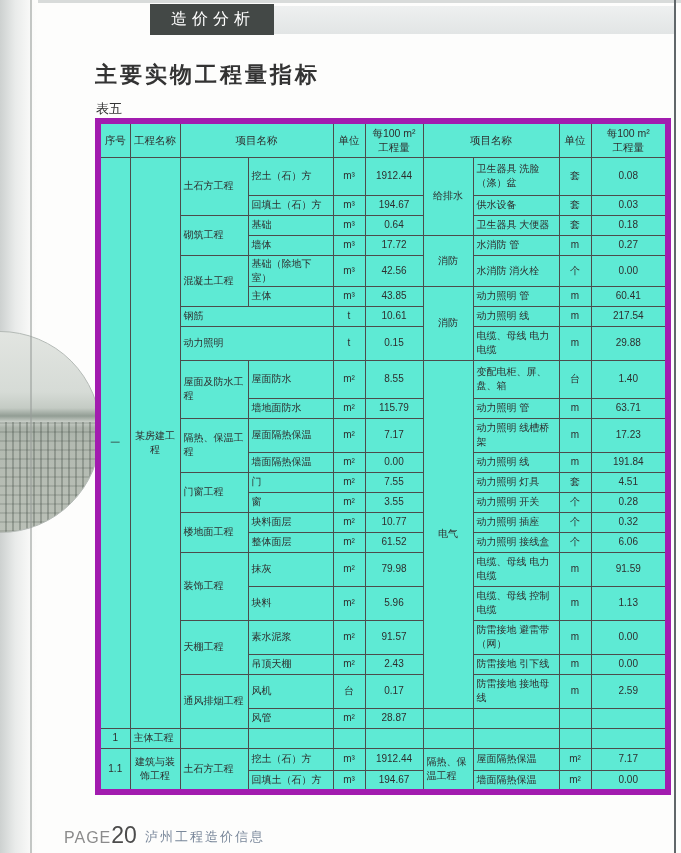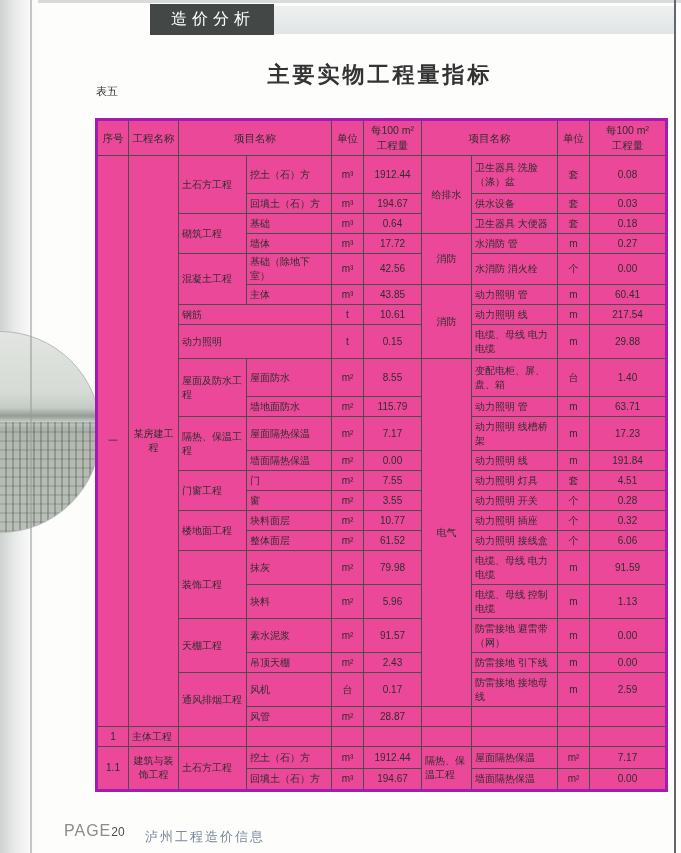--- a/index.html
+++ b/index.html
@@ -16,43 +16,43 @@
                 background:linear-gradient(to right,#cdd1d0 0%,#e9ebea 40%,#fbfbfa 85%,#fdfdfc 100%); }
   .gutter-line{ position:absolute; left:30px; top:0; width:2px; height:853px; background:#979c99; opacity:.55; z-index:2; }
   .right-edge { position:absolute; left:674px; top:0; width:2px; height:853px; background:#61676a; z-index:4; }
   
   .banner { position:absolute; left:274px; top:6px; width:400px; height:28px;
             background:linear-gradient(to bottom,#eef0f0,#e2e5e5); }
   .badge  { position:absolute; left:150px; top:4px; width:124px; height:31px;
             background:#434846; color:#fff; display:flex; align-items:center; justify-content:center;
             font-size:16px; letter-spacing:5px; padding-left:2px; z-index:3; }
   
-  .doc-title { position:absolute; left:95px; top:60px; width:570px; text-align:center;
+  .doc-title { position:absolute; left:95px; top:60px; width:570px; text-align:left;
                font-size:22px; font-weight:bold; letter-spacing:3px; color:#333; }
-  .table-caption { position:absolute; left:96px; top:84px; font-size:11px; color:#333; }
+  .table-caption { position:absolute; left:96px; top:100px; font-size:13px; color:#333; }
   
   .photo-circle { position:absolute; left:-101px; top:331px; width:202px; height:202px;
                   border-radius:50%; overflow:hidden; z-index:1; border:1px solid #b4bab6;
                   background:linear-gradient(180deg,#e2e5e1 0%,#d6dbd6 30%,#c4cbc4 38%,#929d94 42%,#c9cfc8 45%,#aab2a9 48%,#b3bab1 56%,#bac0b7 100%); }
   .photo-circle::after { content:""; position:absolute; left:0; top:45%; width:100%; height:55%;
                   background:
                     repeating-linear-gradient(90deg, rgba(62,72,64,.30) 0 2px, rgba(0,0,0,0) 2px 7px),
                     repeating-linear-gradient(0deg, rgba(70,80,72,.18) 0 2px, rgba(0,0,0,0) 2px 9px); }
   
   .tbl-wrap { position:absolute; left:95px; top:118px; z-index:3; }
   table { border-collapse:collapse; table-layout:fixed; width:570px;
-          font-size:10px; color:#2e2e2e; background:#ec4899; border:3px solid #a21caf; }
+          font-size:10px; color:#2e2e2e; background:#5eead4; border:6px solid #a21caf; }
   th,td { border:1px solid #4c4c4c; padding:1px 3px; text-align:center; vertical-align:middle;
           line-height:1.4; overflow:hidden; }
   th { font-weight:normal; white-space:pre-line; font-size:10.5px; }
   td.left { text-align:left; }
   
   .footer { position:absolute; left:64px; top:822px; z-index:3; }
   .page-word { font-size:16px; letter-spacing:1px; color:#8b8b8b; vertical-align:baseline; }
-  .page-num  { font-size:12px; color:#4c4c4c; vertical-align:baseline; }
+  .page-num  { font-size:23px; color:#4c4c4c; vertical-align:baseline; }
   .journal   { position:absolute; left:145px; top:828px; height:17px; overflow:hidden;
                font-size:13px; letter-spacing:2px; color:#64748a; opacity:.85; z-index:3; }
 </style>
 </head>
 <body>
 
 <div class="top-edge"></div>
 <div class="left-edge"></div>
 <div class="photo-circle"></div>
 <div class="gutter-line"></div>

